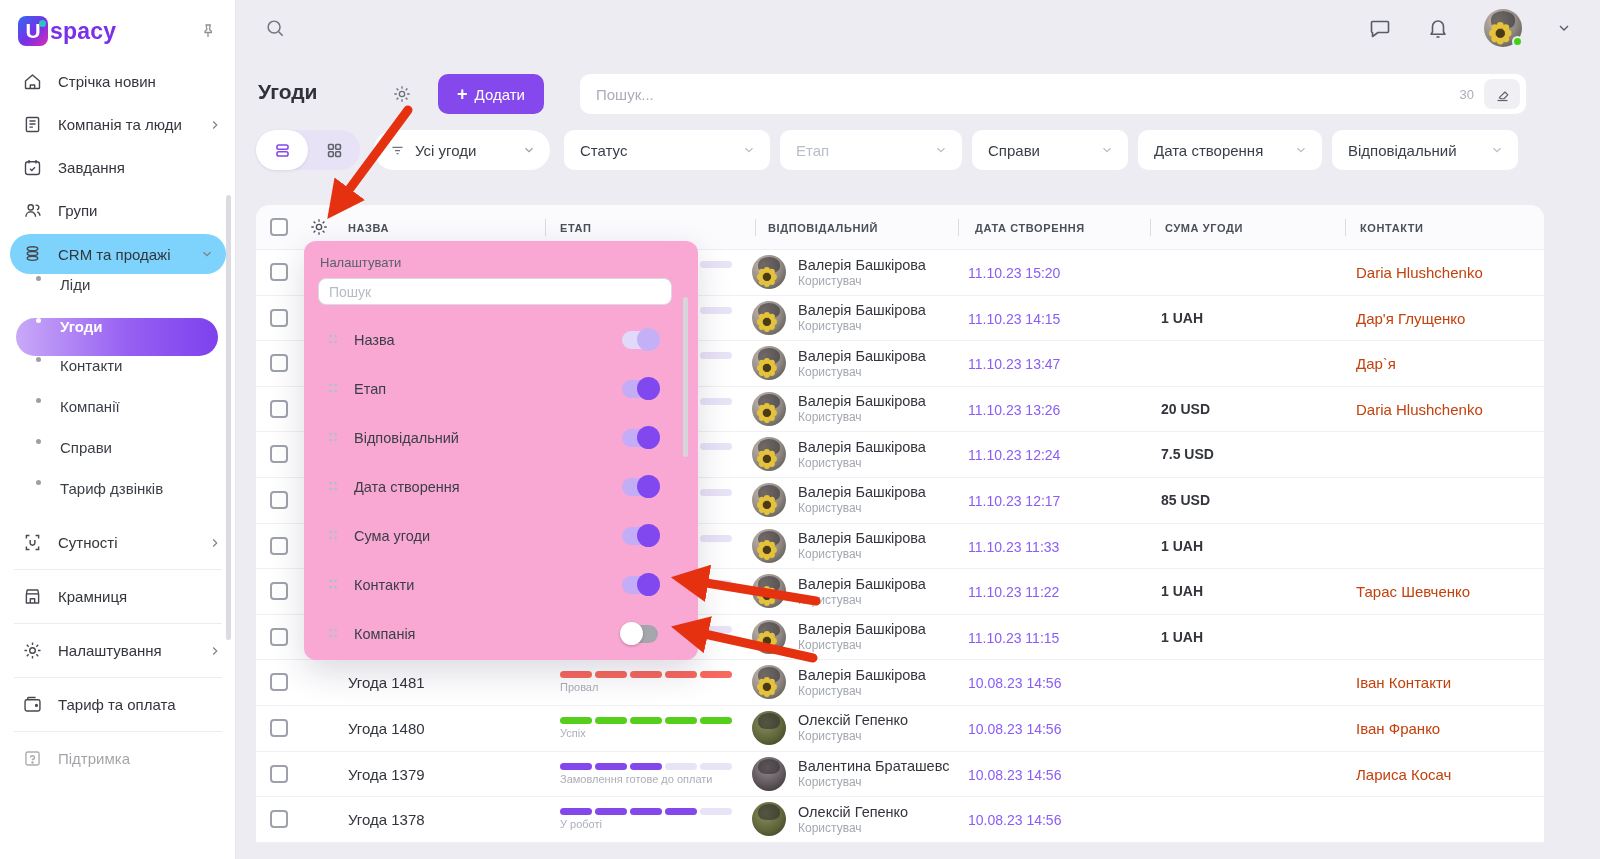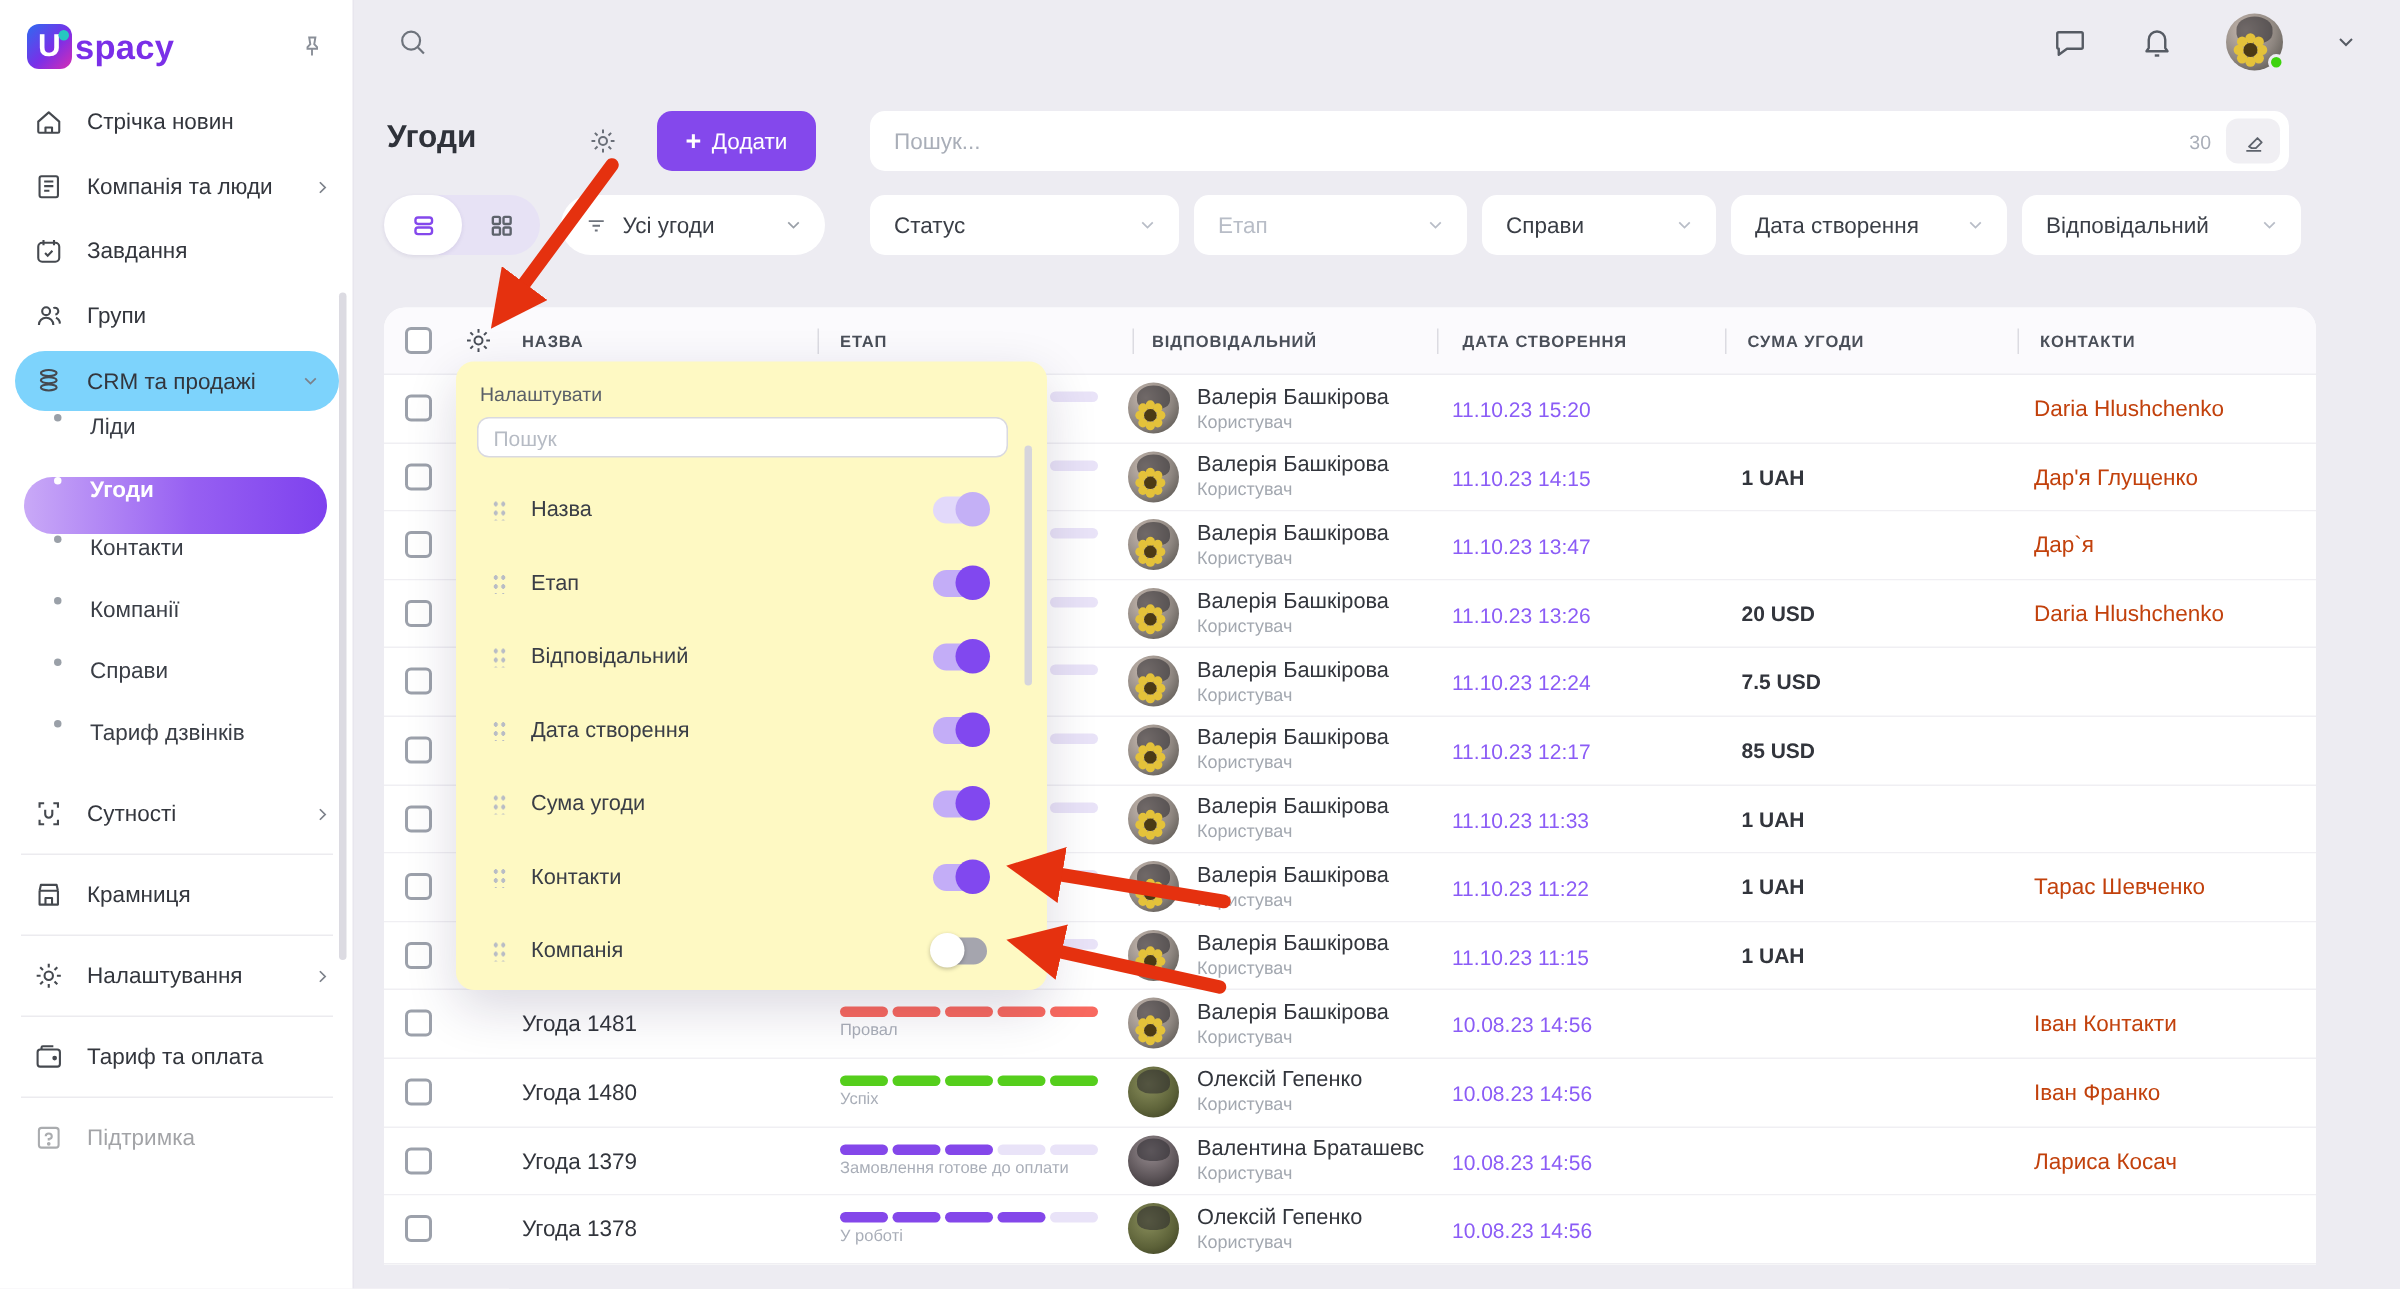--- a/index.html
+++ b/index.html
@@ -55,21 +55,21 @@
   .search-count { color:#A9AEB8; font-size:13px; margin-right:10px; }
   .erase-btn { width:36px; height:30px; background:#F0EFF3; border:none; border-radius:8px; display:flex; align-items:center; justify-content:center; color:#5E636C; cursor:pointer; }
 
   
   .filter-row { position:absolute; left:256px; top:130px; height:40px; display:flex; align-items:center; }
   .view-toggle { width:104px; height:40px; background:#E7E2F5; border-radius:20px; display:flex; align-items:center; flex:none; }
   .vt-seg { width:52px; height:40px; display:flex; align-items:center; justify-content:center; cursor:pointer; }
   .vt-seg.sel { background:#fff; border-radius:20px; box-shadow:0 1px 3px rgba(60,40,120,.10); }
   .saved-filter { margin-left:14px; width:176px; height:40px; background:#fff; border-radius:20px; display:flex; align-items:center; padding:0 14px 0 16px; cursor:pointer; flex:none; }
   .saved-filter .sf-label { flex:1; font-size:15px; color:#3A3E46; margin-left:10px; }
-  .sel-pills { position:absolute; left:324px; top:0; display:flex; gap:10px; }
+  .sel-pills { position:absolute; left:308px; top:0; display:flex; gap:10px; }
   .pill { height:40px; background:#fff; border-radius:10px; display:flex; align-items:center; padding:0 14px 0 16px; font-size:15px; color:#3A3E46; cursor:pointer; }
   .pill .pl { flex:1; }
   .pill.muted .pl { color:#B8BDC7; }
   .pill .chev { color:#B8BDC7; }
 
   
   .table-card { position:absolute; left:256px; top:205px; width:1288px; height:638px; background:#fff; border-radius:14px 14px 0 0; overflow:hidden; }
   .thead { position:relative; height:45px; background:#FBFAFD; border-bottom:1px solid #EEEDF2; }
   .th-label { position:absolute; top:17px; font-size:11px; font-weight:bold; letter-spacing:.6px; color:#4A4F59; }
   .th-sep { position:absolute; top:14px; width:1px; height:17px; background:#DCDBE2; }
@@ -84,21 +84,21 @@
   .stage .slabel { margin-top:3px; font-size:11px; color:#A9AEB8; white-space:nowrap; }
   .owner { position:absolute; left:496px; top:5px; display:flex; align-items:center; gap:12px; }
   .owner .av { width:34px; height:34px; }
   .owner .oname { font-size:14.5px; color:#32353C; }
   .owner .orole { font-size:12px; color:#A3A8B0; margin-top:1px; }
   .cell-date { position:absolute; left:712px; top:15px; font-size:14px; color:#8b5cf6; }
   .cell-amount { position:absolute; left:905px; top:14px; font-size:14px; font-weight:bold; color:#32353C; }
   .cell-contact { position:absolute; left:1100px; top:14px; font-size:15px; color:#c2410c; }
 
   
-  .popup { position:absolute; left:304px; top:241px; width:394px; height:419px; background:#fef9c3; border-radius:12px; box-shadow:0 12px 34px rgba(30,20,70,.16); z-index:40; }
+  .popup { position:absolute; left:304px; top:241px; width:394px; height:419px; background:#f9a8d4; border-radius:12px; box-shadow:0 12px 34px rgba(30,20,70,.16); z-index:40; }
   .popup-title { position:absolute; left:16px; top:14px; font-size:13px; color:#5A5F68; }
   .popup-search { position:absolute; left:14px; top:37px; width:354px; height:27px; border:1px solid #D9D9E0; border-radius:8px; padding:12px 10px; font-size:14px; font-family:inherit; color:#33363D; outline:none; }
   .popup-search::placeholder { color:#B6BBC4; }
   .popup-items { position:absolute; left:0; top:74px; width:100%; }
   .p-item { position:relative; height:49px; display:flex; align-items:center; padding:0 40px 0 24px; }
   .drag { width:10px; height:14px; margin-right:16px; flex:none;
           background-image:radial-gradient(circle,#B9BDC5 1.4px,transparent 1.6px);
           background-size:5px 6px; }
   .p-label { flex:1; font-size:14.5px; color:#3A3E46; }
   .switch { position:relative; width:36px; height:18px; border-radius:10px; flex:none; cursor:pointer; }

